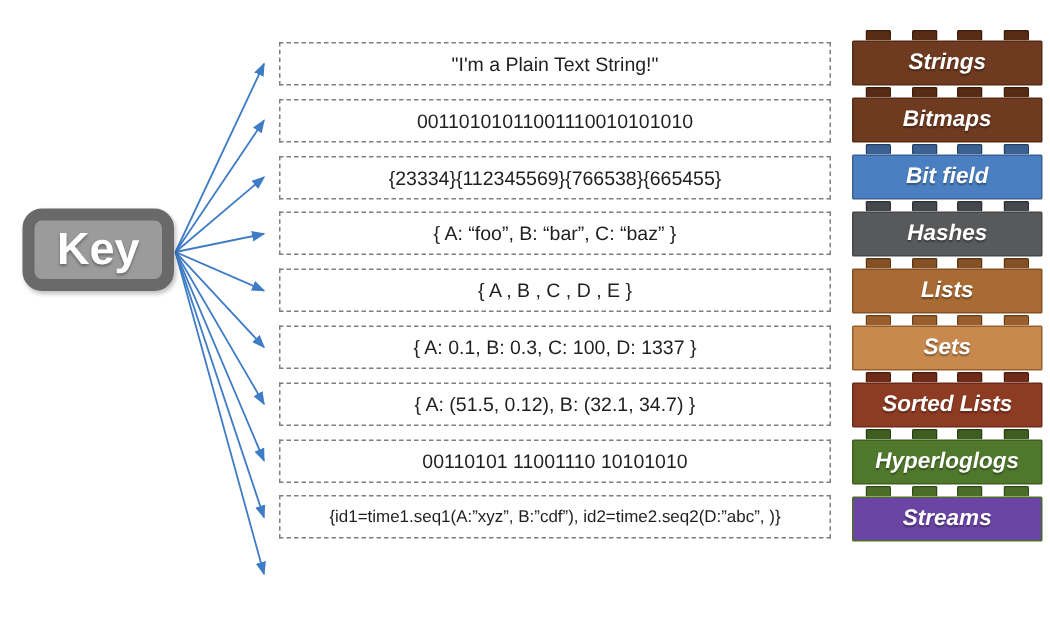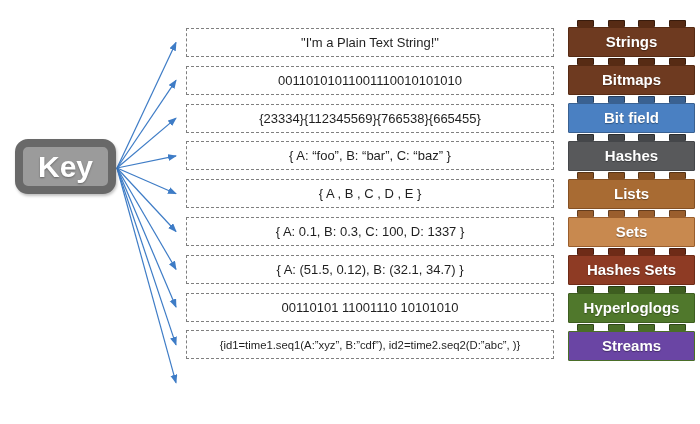--- a/index.html
+++ b/index.html
@@ -53,21 +53,21 @@
   }
   .value-box.small { font-size: 11.3px; }
   
   .bricks {
     position: absolute;
     left: 568px; top: 20px;
     width: 127px;
     display: flex; flex-direction: column;
     gap: 1px;
   }
-  .brick { width: 127px; }
+  .brick { width: 127px; font-style: italic; }
   .studs {
     display: flex;
     justify-content: space-between;
     padding: 0 9px;
     height: 7px;
   }
   .stud {
     width: 17px; height: 7px;
     background: var(--stud, #555555);
     border: 1px solid rgba(0,0,0,0.35);
@@ -185,21 +185,21 @@
         </div>
       <div class="brick-body">Sets</div>
     </div>
     <div class="brick" style="--body: #8e3b24; --stud: #6e2b17;">
       <div class="studs">
           <span class="stud"></span>
           <span class="stud"></span>
           <span class="stud"></span>
           <span class="stud"></span>
         </div>
-      <div class="brick-body">Hashes Sets</div>
+      <div class="brick-body">Sorted Lists</div>
     </div>
     <div class="brick" style="--body: #50782c; --stud: #3e5e20;">
       <div class="studs">
           <span class="stud"></span>
           <span class="stud"></span>
           <span class="stud"></span>
           <span class="stud"></span>
         </div>
       <div class="brick-body">Hyperloglogs</div>
     </div>

